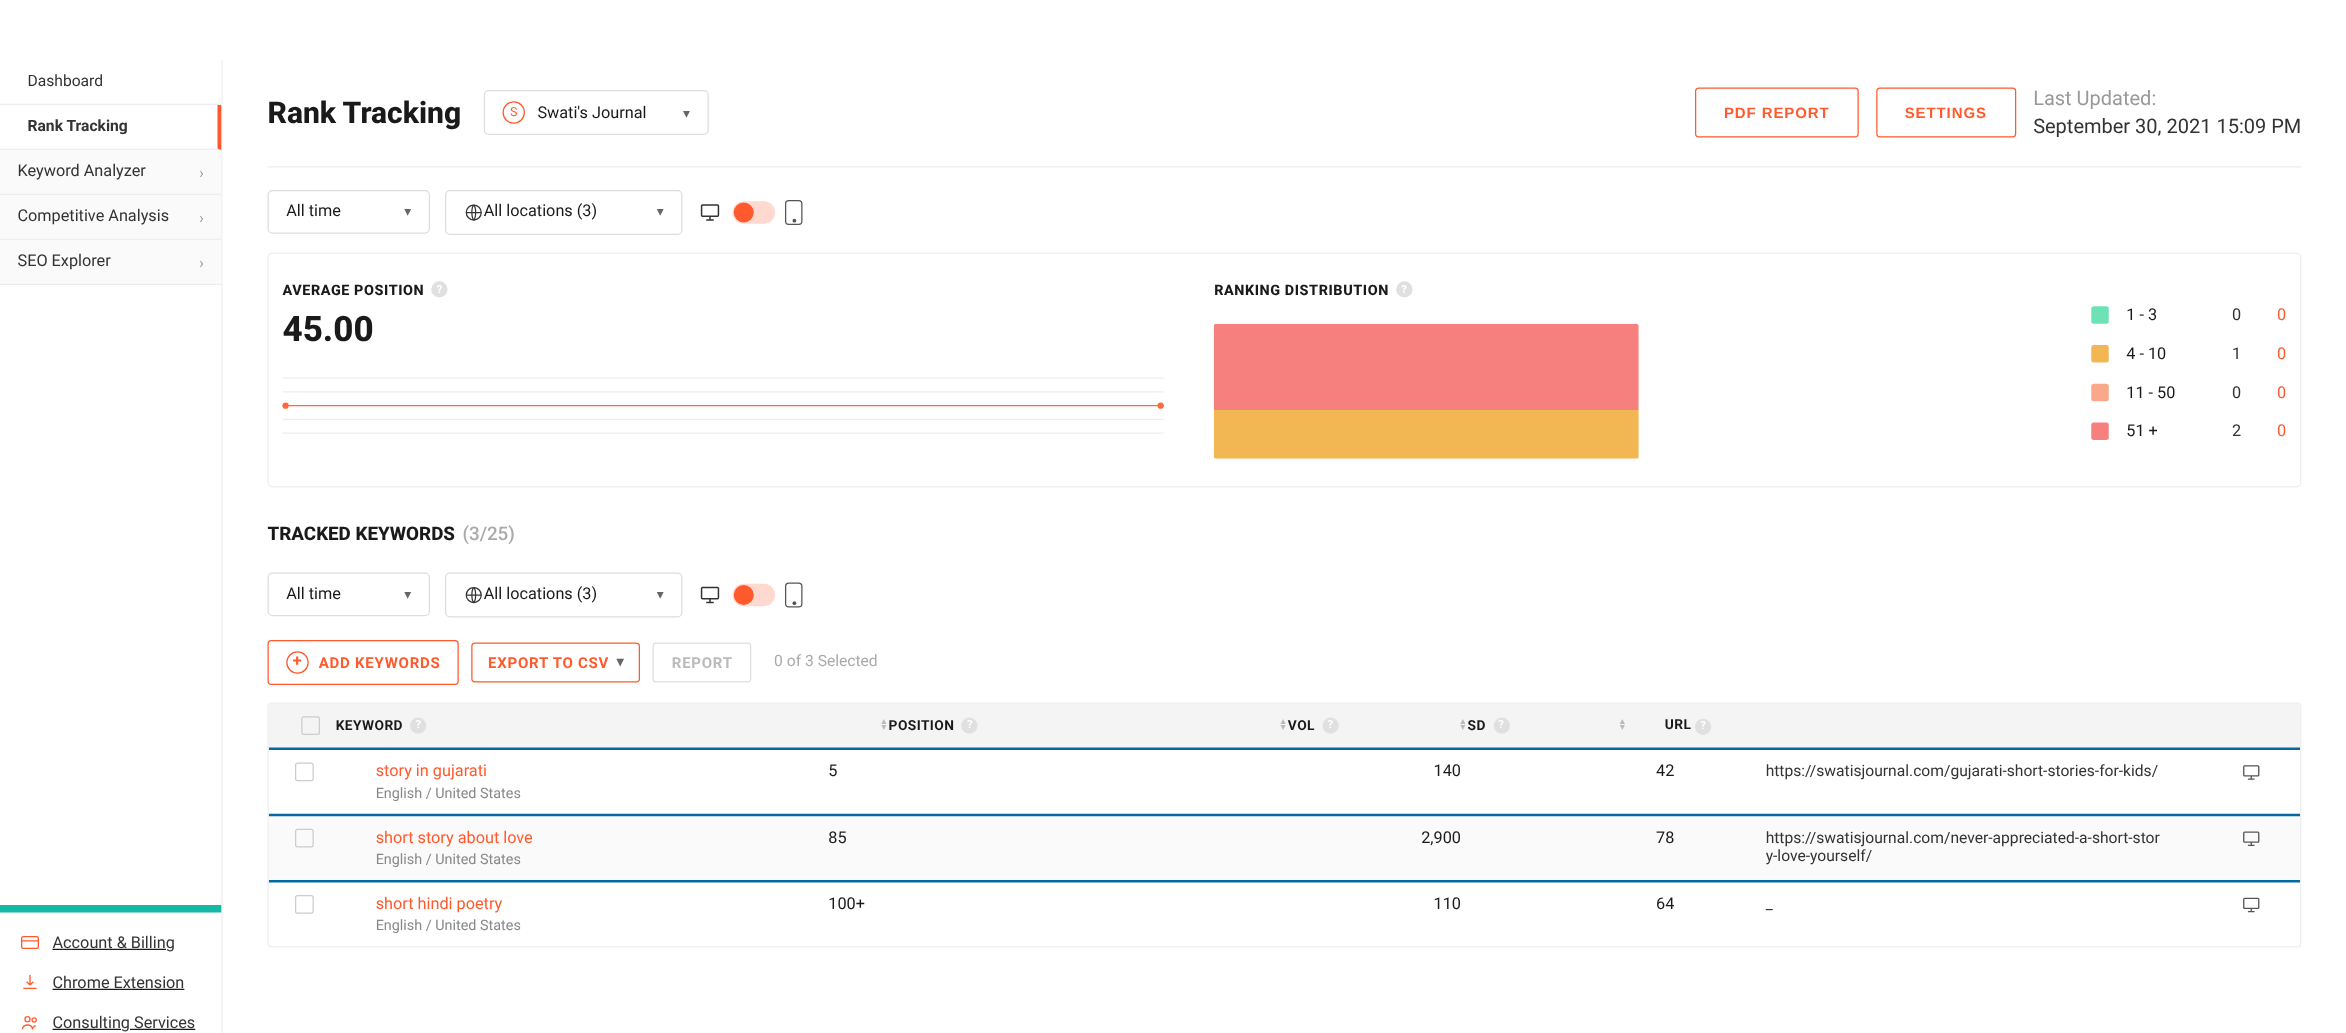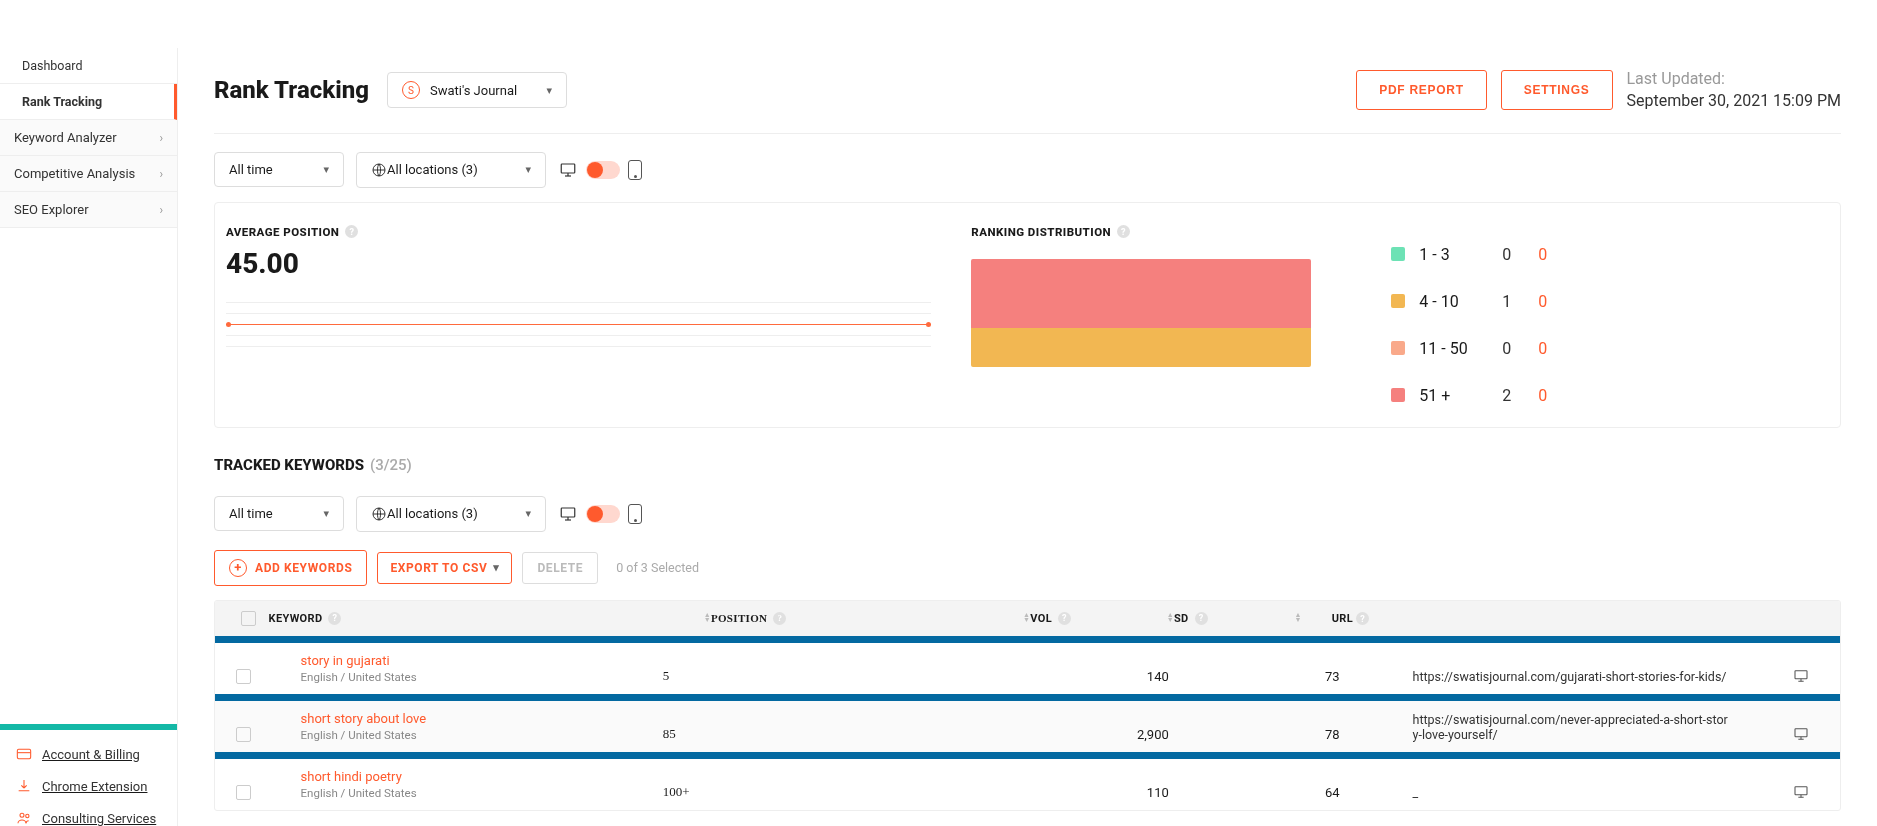--- a/index.html
+++ b/index.html
@@ -47,21 +47,21 @@
   .sparkline { }
   .sparkline .gl { height: 1px; background: #eee; margin: 10px 0; }
   .sparkline .line { height: 1px; background: #ff6a3d; position: relative; margin: 10px 0; }
   .sparkline .line::before,.sparkline .line::after { content:""; position:absolute; top:-2px; width:5px; height:5px; border-radius:50%; background:#ff6a3d; }
   .sparkline .line::before { left:0; } .sparkline .line::after { right:0; }
 
   .rankdist { flex: 1; display: flex; gap: 40px; }
   .dist-bar { flex: 0 0 340px; display: flex; flex-direction: column; margin-top: 20px; height: 108px; border-radius: 2px; overflow: hidden; }
   .dist-bar .seg1 { flex: 0 0 64%; background: #f5807e; }
   .dist-bar .seg2 { flex: 1; background: #f2b752; }
-  .legend { flex: 1; display: flex; flex-direction: column; gap: 28px; font-size: 16px; margin-top: 6px; }
+  .legend { flex: 1; display: flex; flex-direction: column; gap: 16px; font-size: 13px; margin-top: 6px; align-items: flex-end; }
   .legend-row { display: flex; align-items: center; gap: 14px; }
   .sw { width: 14px; height: 14px; border-radius: 2px; }
   .legend-row .rg { flex: 0 0 56px; }
   .legend-row .c1 { width: 22px; text-align: right; color: #333; }
   .legend-row .c2 { width: 22px; text-align: right; color: #ff5a2d; }
 
   .tk-header { font-size: 15px; font-weight: 800; margin: 28px 0 4px 0; display: flex; align-items: center; gap: 6px; }
   .tk-header .count { color: #aaa; font-weight: 500; }
 
   .actionrow { display: flex; align-items: center; gap: 10px; margin: 4px 0 14px 0; }
@@ -69,27 +69,27 @@
   .plus-circ { width: 18px; height: 18px; border: 1.5px solid #ff5a2d; border-radius: 50%; display: flex; align-items: center; justify-content: center; font-size: 13px; line-height: 1; }
   .btn-export { border: 1px solid #ff5a2d; color: #ff5a2d; padding: 8px 12px; border-radius: 3px; font-size: 12px; font-weight: 700; letter-spacing: 0.05em; cursor: pointer; display: flex; align-items: center; gap: 6px; }
   .btn-del { border: 1px solid #ddd; color: #bbb; padding: 8px 14px; border-radius: 3px; font-size: 12px; font-weight: 700; letter-spacing: 0.05em; cursor: not-allowed; }
   .sel-count { color: #aaa; font-size: 12.5px; margin-left: 8px; }
 
   .tbl { width: 100%; border: 1px solid #eee; border-radius: 3px; overflow: hidden; }
   .thead { display: flex; align-items: center; background: #f4f4f4; font-size: 11px; font-weight: 700; letter-spacing: 0.03em; text-transform: uppercase; padding: 10px 14px; }
   .cb { width: 40px; display: flex; justify-content: center; }
   .chk { width: 15px; height: 15px; border: 1.5px solid #ccc; border-radius: 2px; cursor: pointer; }
   .col-kw { flex: 1 1 28%; display: flex; align-items: center; gap: 6px; }
-  .col-pos { flex: 0 0 20%; display: flex; align-items: center; gap: 6px; font-family: Liberation Serif, serif; }
+  .col-pos { flex: 0 0 20%; display: flex; align-items: center; gap: 6px; }
   .col-vol { flex: 0 0 9%; text-align: right; display: flex; align-items: center; gap: 6px; justify-content: flex-end; }
   .col-sd { flex: 0 0 8%; text-align: right; display: flex; align-items: center; gap: 6px; justify-content: flex-end; }
   .col-url { flex: 1 1 30%; padding-left: 30px; }
   .col-dev { flex: 0 0 50px; display: flex; justify-content: center; }
   .sortbtns { display: flex; flex-direction: column; font-size: 7px; color: #bbb; line-height: 0.7; margin-left: auto; padding-left: 10px; cursor: pointer; }
-  .trow { display: flex; align-items: flex-end; padding: 10px 14px; border-top: 7px solid #0369a1; font-size: 13px; gap: 43px; }
+  .trow { display: flex; align-items: flex-start; padding: 10px 14px; border-top: 2px solid #0369a1; font-size: 13px; gap: 43px; }
   .trow.alt { background: #fafafa; }
   .kw-link { color: #ff5a2d; font-size: 13px; cursor: pointer; }
   .kw-sub { color: #888; font-size: 11.5px; margin-top: 2px; }
   .col-url-val { font-size: 12.5px; color: #333; padding-left: 30px; flex: 1 1 30%; word-break: break-all; }
 </style>
 </head>
 <body>
 
 <div class="layout">
 
@@ -286,21 +286,21 @@
 
     <div class="actionrow">
       <div class="btn-add">
         <span class="plus-circ">+</span>
         <span>ADD KEYWORDS</span>
       </div>
       <div class="btn-export">
         <span>EXPORT TO CSV</span>
         <span class="chev-down">▾</span>
       </div>
-      <div class="btn-del">DELETE</div>
+      <div class="btn-del">REPORT</div>
       <span class="sel-count">0 of 3 Selected</span>
     </div>
 
     <div class="tbl">
       <div class="thead">
         <div class="cb">
             <div class="chk"></div>
           </div>
         <div class="col-kw">
           <span>KEYWORD</span>
@@ -344,21 +344,21 @@
       <div class="trow">
         <div class="cb">
             <div class="chk"></div>
           </div>
         <div class="col-kw" style="display:block">
           <div class="kw-link">story in gujarati</div>
           <div class="kw-sub">English / United States</div>
         </div>
         <div class="col-pos">5</div>
         <div class="col-vol">140</div>
-        <div class="col-sd">73</div>
+        <div class="col-sd">42</div>
         <div class="col-url-val">https://swatisjournal.com/gujarati-short-stories-for-kids/</div>
         <div class="col-dev">
           <svg viewBox="0 0 24 24" width="18" height="16" fill="none" stroke="#555" stroke-width="1.6">
               <rect x="3" y="4" width="18" height="12" rx="1"></rect>
               <line x1="8" y1="20" x2="16" y2="20"></line>
               <line x1="12" y1="16" x2="12" y2="20"></line>
             </svg>
         </div>
       </div>
 

